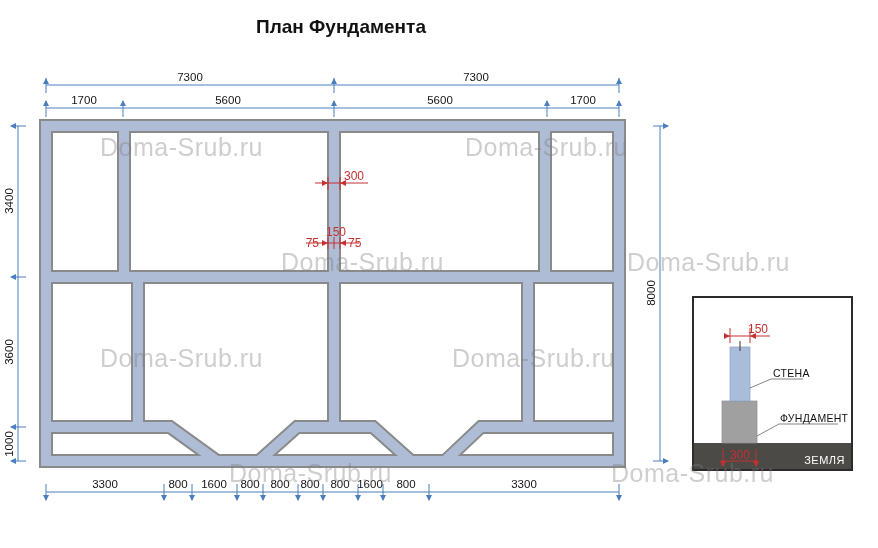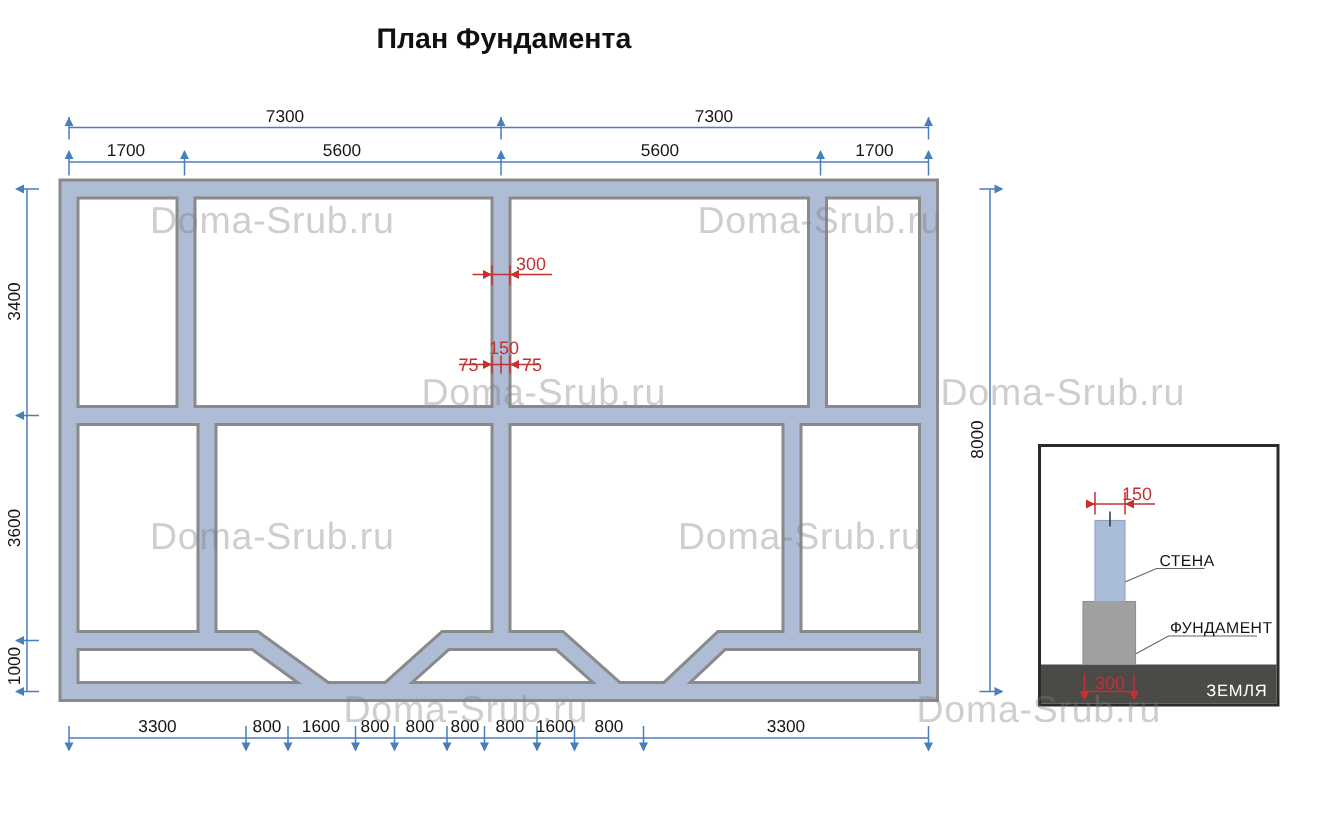--- a/index.html
+++ b/index.html
@@ -1,18 +1,18 @@
 <!DOCTYPE html>
 <html style="--dim_line: #4a7ebc; --dim_red: #c53030; --wall_fill: #aebcd6; --wall_outline: #8a8a8a; --detail_wall_fill: #a9bdda; --detail_foundation_fill: #a0a0a0; --detail_ground_fill: #4b4a47;"><head>
 <meta charset="utf-8">
 <style>
   html,body{margin:0;padding:0;background:#fff;}
   .stage{position:relative;width:878px;height:548px;background:#fff;overflow:hidden;
          font-family:"Liberation Sans",sans-serif;}
-  .title{position:absolute;left:251px;top:16px;width:180px;
+  .title{position:absolute;left:251px;top:16px;width:180px;text-align:center;
          font-size:19px;font-weight:700;color:#111;white-space:nowrap;}
   .footnote{position:absolute;left:69px;top:511px;font-size:12px;color:#111;white-space:nowrap;}
   .watermark{position:absolute;font-size:25px;color:rgba(125,125,125,.38);
              white-space:nowrap;letter-spacing:.5px;z-index:40;pointer-events:none;}
   svg.plan{position:absolute;left:0;top:0;z-index:10;}
   .wall-casing{fill:none;stroke:var(--wall_outline);stroke-width:14;stroke-linejoin:miter;}
   .wall-fill{fill:none;stroke:var(--wall_fill);stroke-width:10;stroke-linejoin:miter;}
   .dimline{stroke:var(--dim_line);stroke-width:1;fill:none;}
   .dimarrow{fill:var(--dim_line);stroke:none;}
   .dimtext{font-size:11.5px;fill:#151515;}

